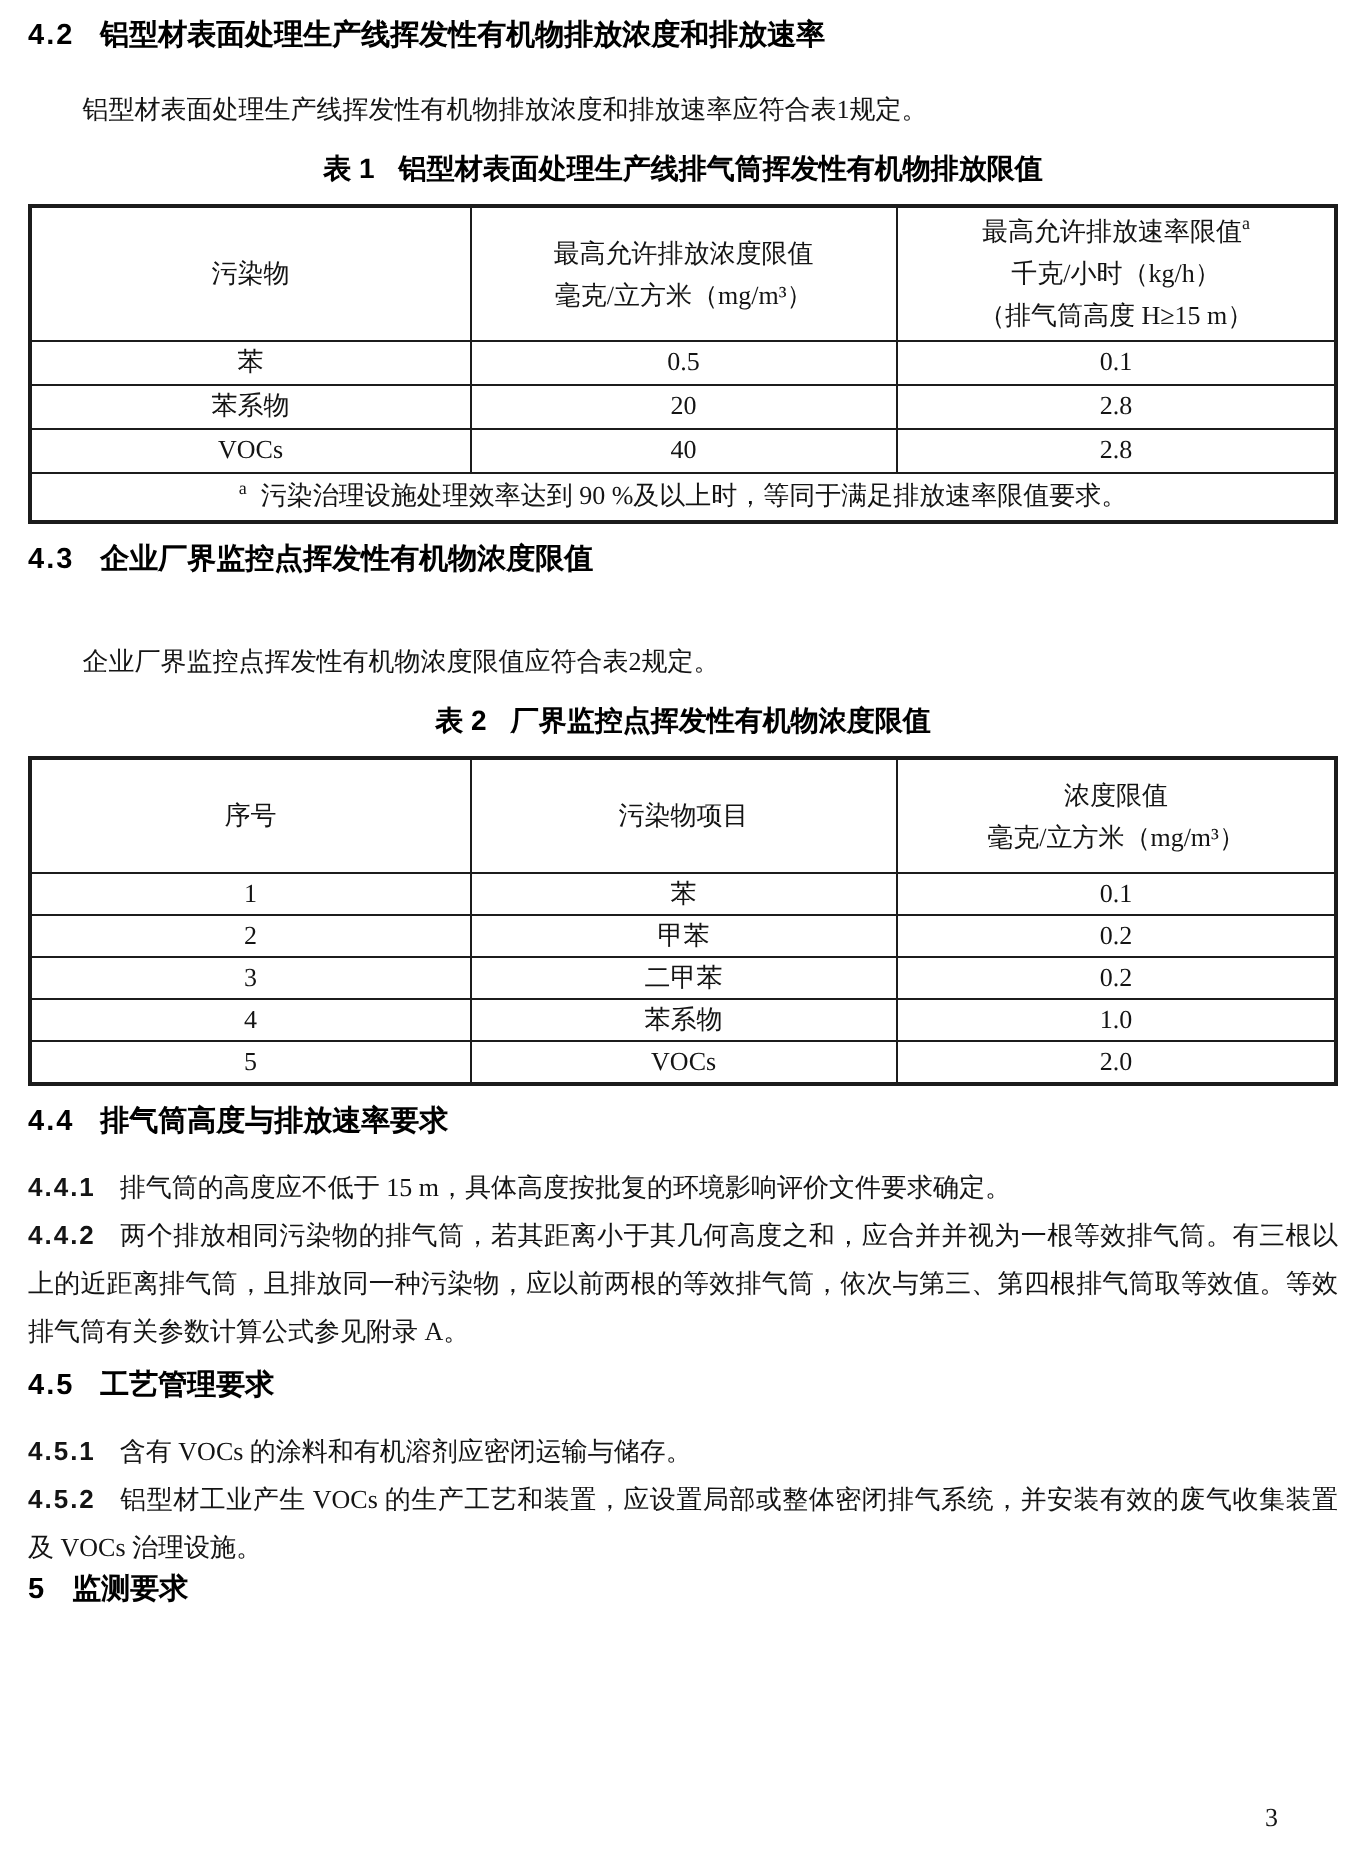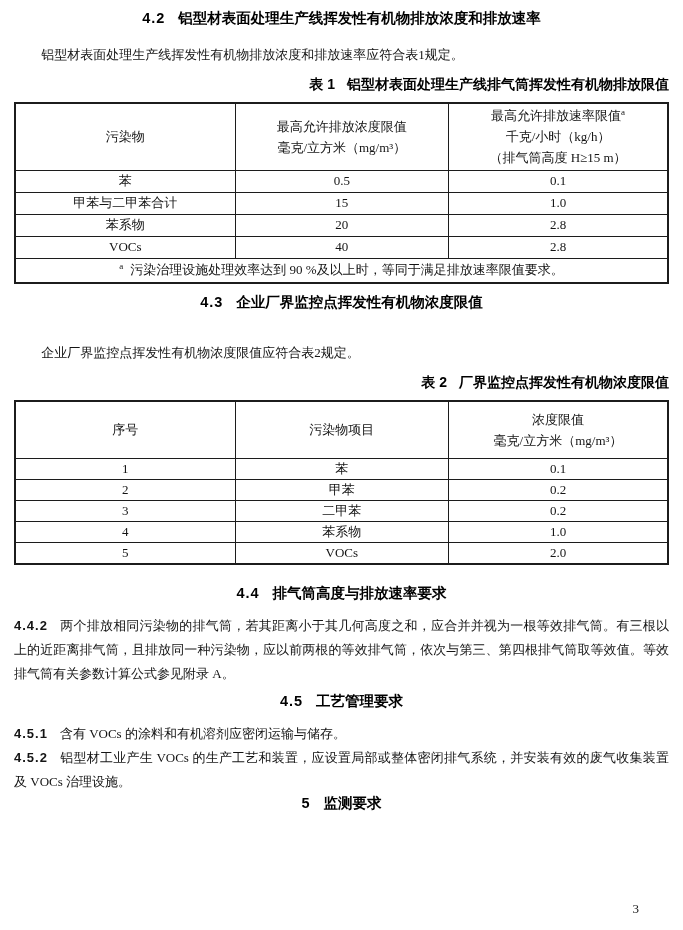--- a/index.html
+++ b/index.html
@@ -11,36 +11,35 @@
     padding:9px 14px 0 14px;
     font-family:"Liberation Serif","DejaVu Serif",serif;
     color:#161616;
     overflow:hidden;
   }
   
   .sec-heading {
     font-family:"Liberation Sans","DejaVu Sans",sans-serif;
     font-weight:700; font-size:14.5px; line-height:19px;
     color:#000;
-    text-align:center;
   }
   .hnum { margin-right:13px; letter-spacing:1px; }
   
   .para {
     font-size:13px; line-height:24px; color:#141414;
     text-align:justify;
   }
   .para.indent { text-indent:2.1em; }
   .pnum {
     font-family:"Liberation Sans","DejaVu Sans",sans-serif;
     font-weight:700; margin-right:12px; letter-spacing:1px;
   }
   
   .tbl-caption {
-    text-align:right;
+    text-align:center;
     font-family:"Liberation Sans","DejaVu Sans",sans-serif;
     font-weight:700; font-size:14px; line-height:19px; color:#000;
   }
   .cap-label { margin-right:12px; }
   
   table.std {
     width:100%; border-collapse:collapse;
     border:2px solid #1c1c1c;
     table-layout:fixed;
   }
@@ -61,21 +60,21 @@
     text-align:left; height:25px;
     padding-left:27px; font-size:13px;
   }
   td.footnote-cell sup.fn { margin-right:7px; }
   
   .mb-h1 { margin-bottom:15px; }     
   .mb-p1 { margin-bottom:8px; }      
   .mb-cap { margin-bottom:8px; }     
   .mb-t1 { margin-bottom:9px; }      
   .mb-h43 { margin-bottom:29px; }
-  .mb-t2 { margin-bottom:19px; }     
+  .mb-t2 { margin-bottom:9px; }     
   .mb-h44 { margin-bottom:11px; }
   .mb-h45-top { margin-top:5px; }
   .mb-h45 { margin-bottom:11px; }
   .mb-454 { margin-bottom:19px; }
   .mb-h5 { margin-bottom:19px; }
   .page-number {
     position:absolute; right:44px; bottom:13px;
     font-size:13px; color:#141414;
     font-family:"Liberation Serif","DejaVu Serif",serif;
   }
@@ -114,25 +113,20 @@
         </th>
       </tr>
     </thead>
     <tbody>
       <tr>
         <td class="data-cell">苯</td>
         <td class="data-cell">0.5</td>
         <td class="data-cell">0.1</td>
       </tr>
       <tr>
-        <td class="data-cell">甲苯与二甲苯合计</td>
-        <td class="data-cell">15</td>
-        <td class="data-cell">1.0</td>
-      </tr>
-      <tr>
         <td class="data-cell">苯系物</td>
         <td class="data-cell">20</td>
         <td class="data-cell">2.8</td>
       </tr>
       <tr>
         <td class="data-cell">VOCs</td>
         <td class="data-cell">40</td>
         <td class="data-cell">2.8</td>
       </tr>
       <tr>
@@ -194,20 +188,23 @@
         <td class="data-cell">VOCs</td>
         <td class="data-cell">2.0</td>
       </tr>
     </tbody>
   </table>
 
   <div class="sec-heading mb-h44">
     <span class="hnum">4.4</span><span>排气筒高度与排放速率要求</span>
   </div>
   <p class="para">
+    <span class="pnum">4.4.1</span><span>排气筒的高度应不低于 15 m，具体高度按批复的环境影响评价文件要求确定。</span>
+  </p>
+  <p class="para">
     <span class="pnum">4.4.2</span><span>两个排放相同污染物的排气筒，若其距离小于其几何高度之和，应合并并视为一根等效排气筒。有三根以上的近距离排气筒，且排放同一种污染物，应以前两根的等效排气筒，依次与第三、第四根排气筒取等效值。等效排气筒有关参数计算公式参见附录 A。</span>
   </p>
 
   <div class="sec-heading mb-h45 mb-h45-top" style="margin-top:6px;">
     <span class="hnum">4.5</span><span>工艺管理要求</span>
   </div>
   <p class="para">
     <span class="pnum">4.5.1</span><span>含有 VOCs 的涂料和有机溶剂应密闭运输与储存。</span>
   </p>
   <p class="para">

